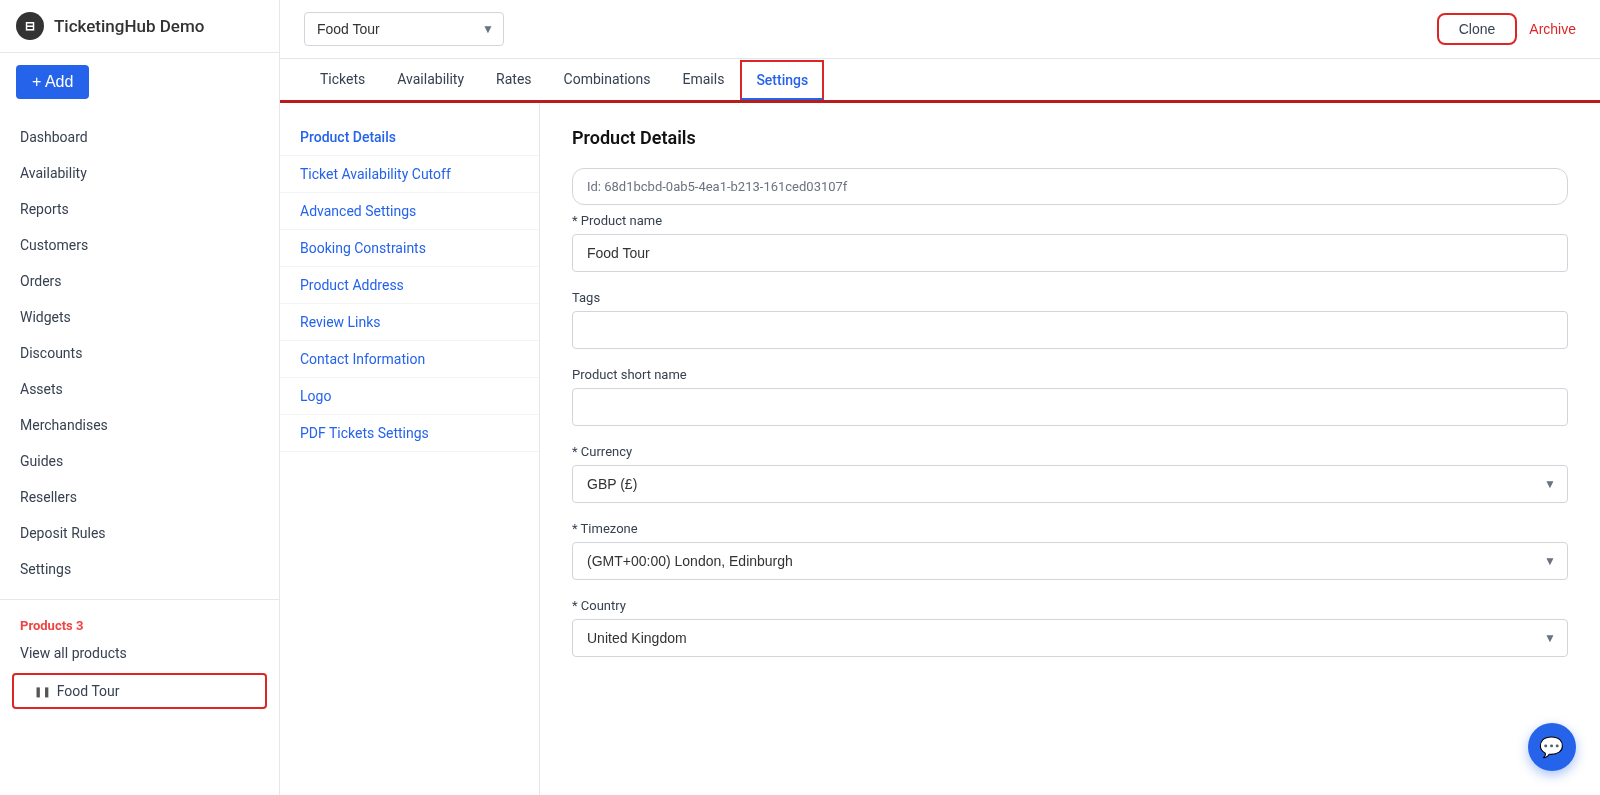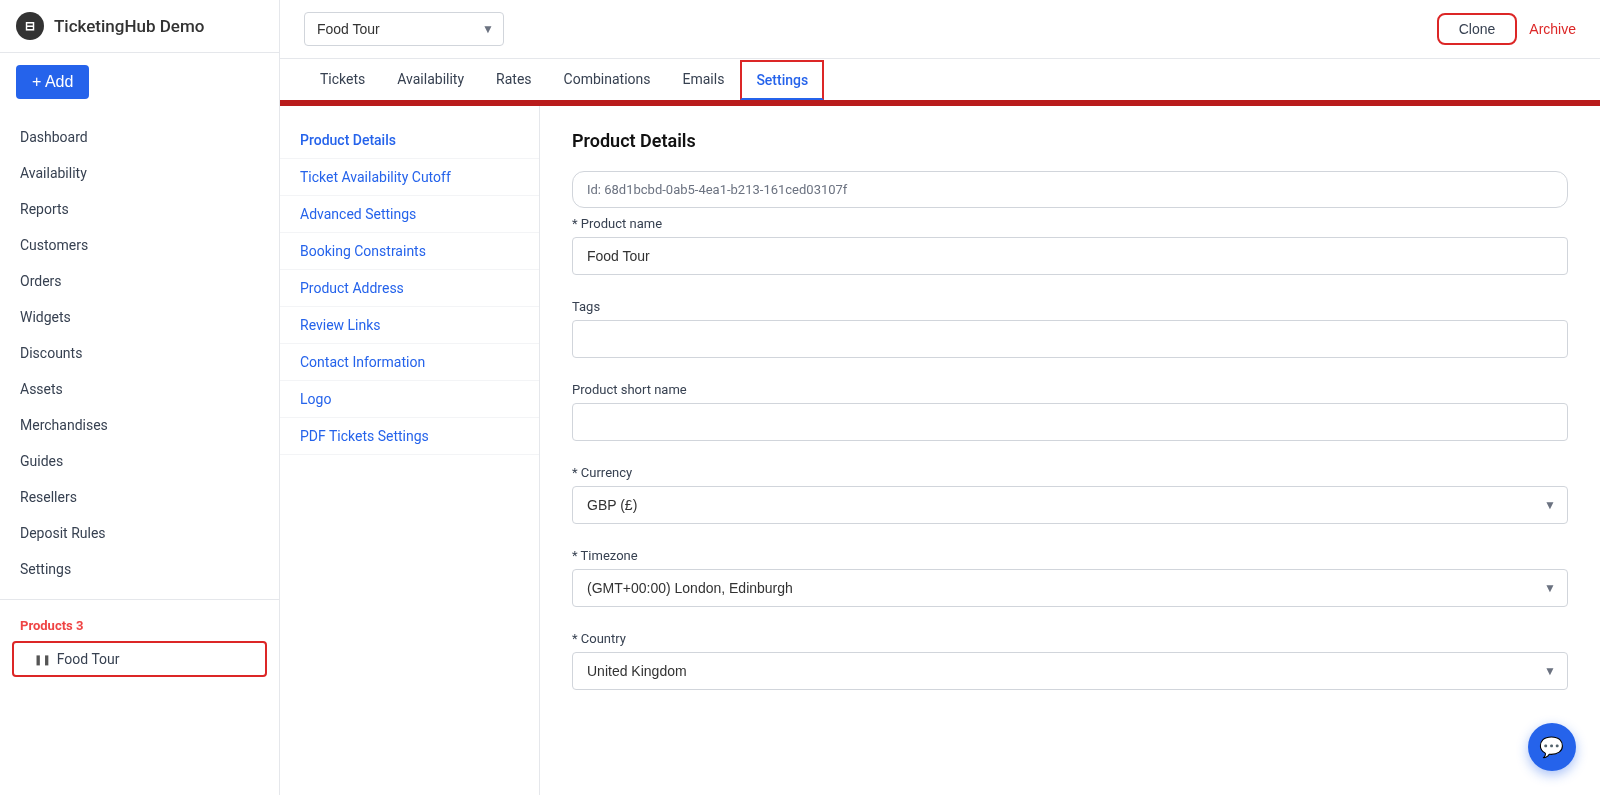--- a/index.html
+++ b/index.html
@@ -24,37 +24,37 @@
     .topbar { display: flex; align-items: center; justify-content: space-between; padding: 12px 24px; border-bottom: 1px solid #e5e7eb; }
     .topbar-left { display: flex; align-items: center; gap: 12px; }
     .product-select { border: 1px solid #d1d5db; border-radius: 4px; padding: 8px 36px 8px 12px; font-size: 14px; color: #333; background: #fff; appearance: none; cursor: pointer; min-width: 200px; }
     .select-wrapper { position: relative; display: inline-block; }
     .select-arrow { position: absolute; right: 10px; top: 50%; transform: translateY(-50%); pointer-events: none; color: #6b7280; font-size: 12px; }
     .topbar-right { display: flex; align-items: center; gap: 12px; }
     .clone-btn { border: 2px solid #dc2626; color: #374151; background: #fff; border-radius: 8px; padding: 6px 20px; cursor: pointer; font-size: 14px; }
     .archive-btn { border: none; background: none; color: #dc2626; cursor: pointer; font-size: 14px; }
 
     
-    .tabs { display: flex; align-items: center; gap: 0; padding: 0 24px; border-bottom: 6px solid #b91c1c; }
+    .tabs { display: flex; align-items: center; gap: 0; padding: 0 24px; border-bottom: 3px solid #b91c1c; }
     .tab { padding: 12px 16px; cursor: pointer; color: #374151; font-size: 14px; border-bottom: 2px solid transparent; margin-bottom: -1px; }
     .tab.active { color: #2563eb; border-bottom: 2px solid #2563eb; font-weight: 500; border: 2px solid #dc2626; border-bottom: 2px solid #2563eb; padding: 10px 14px; }
 
     
     .content { display: flex; flex: 1; overflow: hidden; }
 
     
     .settings-nav { width: 260px; min-width: 260px; border-right: 1px solid #e5e7eb; padding: 16px 0; overflow-y: auto; }
     .settings-nav-item { padding: 10px 20px; cursor: pointer; color: #2563eb; font-size: 14px; display: block; border-bottom: 1px solid #f3f4f6; }
     .settings-nav-item.active { font-weight: 500; }
 
     
     .settings-form { flex: 1; padding: 24px 32px; overflow-y: auto; }
     .form-title { font-size: 18px; font-weight: 600; color: #111; margin-bottom: 20px; }
     .id-field { border: 1px solid #d1d5db; border-radius: 12px; padding: 10px 14px; font-size: 13px; color: #6b7280; background: #fff; width: 100%; margin-bottom: 8px; }
-    .form-group { margin-bottom: 24px; }
+    .form-group { margin-bottom: 18px; }
     .form-label { font-size: 13px; color: #374151; margin-bottom: 6px; display: block; }
     .form-input { width: 100%; border: 1px solid #d1d5db; border-radius: 4px; padding: 10px 14px; font-size: 14px; color: #333; background: #fff; }
     .form-select-wrapper { position: relative; }
     .form-select { width: 100%; border: 1px solid #d1d5db; border-radius: 4px; padding: 10px 14px; font-size: 14px; color: #333; background: #fff; appearance: none; cursor: pointer; }
     .form-select-arrow { position: absolute; right: 12px; top: 50%; transform: translateY(-50%); pointer-events: none; color: #6b7280; font-size: 12px; }
 
     
     .chat-btn { position: fixed; bottom: 24px; right: 24px; width: 48px; height: 48px; border-radius: 50%; background: #2563eb; color: #fff; border: none; cursor: pointer; display: flex; align-items: center; justify-content: center; font-size: 20px; box-shadow: 0 4px 12px rgba(37,99,235,0.4); z-index: 1000; }
 
     
@@ -85,20 +85,21 @@
     <div class="sidebar-nav-item">Discounts</div>
     <div class="sidebar-nav-item">Assets</div>
     <div class="sidebar-nav-item">Merchandises</div>
     <div class="sidebar-nav-item">Guides</div>
     <div class="sidebar-nav-item">Resellers</div>
     <div class="sidebar-nav-item">Deposit Rules</div>
     <div class="sidebar-nav-item">Settings</div>
 
     <div style="margin-top: 12px; border-top: 1px solid #e5e7eb; padding-top: 8px;">
       <div class="sidebar-section-label">Products 3</div>
+      <div class="sidebar-product-link">View all products</div>
       <div class="sidebar-product-active">
         <span style="font-size: 10px; color: #555;">❚❚</span>
         <span>Food Tour</span>
       </div>
     </div>
   </nav>
 </div>
 
 <div class="main">
 

